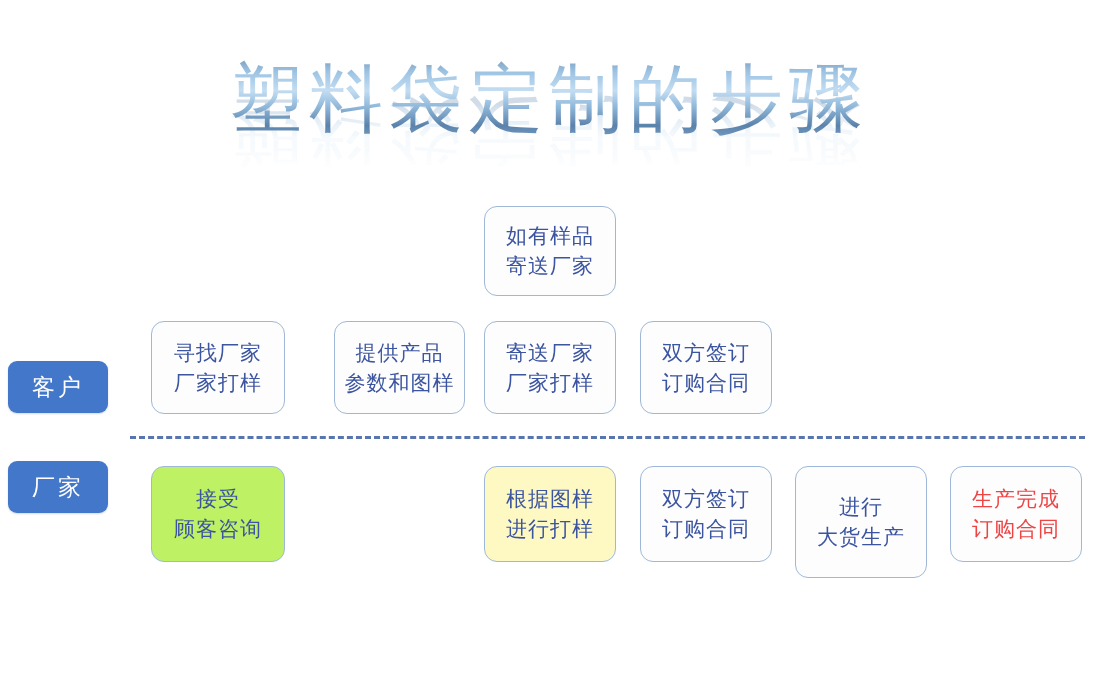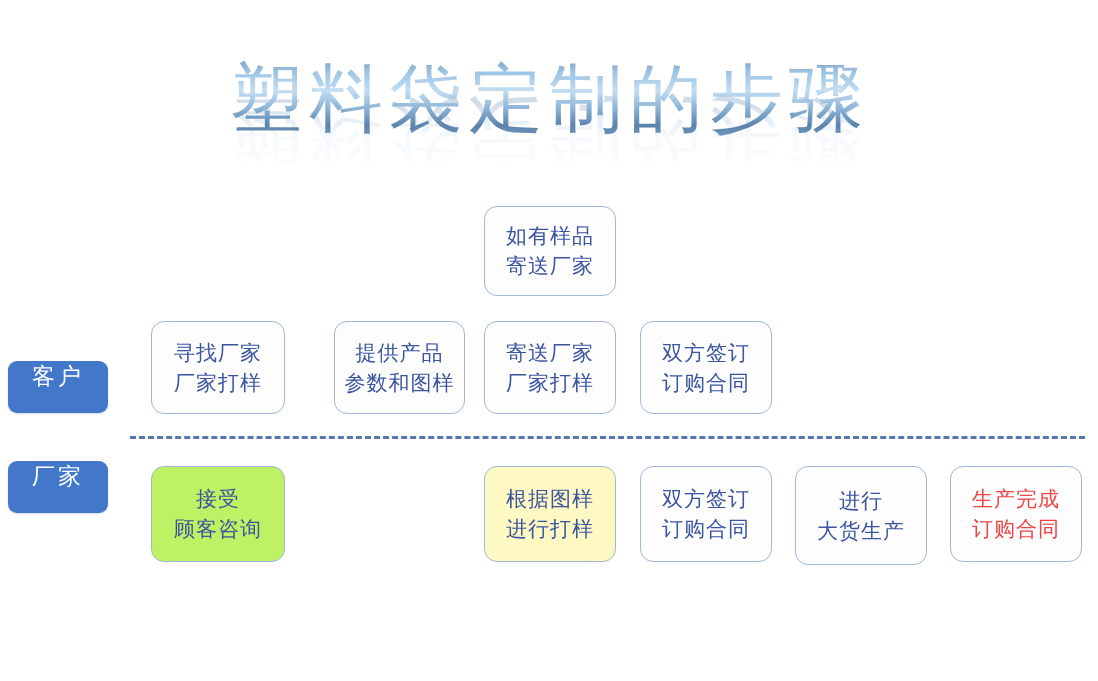--- a/index.html
+++ b/index.html
@@ -79,20 +79,21 @@
 
   
   .role-tag {
     position: absolute;
     background: #4277c9;
     border-radius: 9px;
     color: #ffffff;
     font-size: 23px;
     letter-spacing: 3px;
     display: flex;
+    align-items: center;
     justify-content: center;
     box-shadow: 0 1px 2px rgba(40,70,120,0.20);
   }
 
   
   .pbox {
     position: absolute;
     border: 1.6px solid #9fb8d8;
     border-radius: 13px;
     background: #fdfdfe;
@@ -168,21 +169,21 @@
     <span class="ln">顾客咨询</span>
   </div>
   <div class="pbox" id="box-make-sample" style="left: 484px; top: 466px; width: 132px; height: 96px; border-color: rgb(159, 184, 216); background: #fef9c3; color: rgb(60, 85, 160);">
     <span class="ln">根据图样</span>
     <span class="ln">进行打样</span>
   </div>
   <div class="pbox" id="box-sign-contract-2" style="left: 640px; top: 466px; width: 132px; height: 96px; border-color: rgb(159, 184, 216); background: rgb(253, 253, 254); color: rgb(60, 85, 160);">
     <span class="ln">双方签订</span>
     <span class="ln">订购合同</span>
   </div>
-  <div class="pbox" id="box-bulk-production" style="left: 795px; top: 466px; width: 132px; height: 99px; border-color: rgb(159, 184, 216); background: rgb(253, 253, 254); color: rgb(60, 85, 160);">
+  <div class="pbox" id="box-bulk-production" style="left: 795px; top: 466px; width: 132px; height: 112px; border-color: rgb(159, 184, 216); background: rgb(253, 253, 254); color: rgb(60, 85, 160);">
     <span class="ln">进行</span>
     <span class="ln">大货生产</span>
   </div>
   <div class="pbox" id="box-finish-delivery" style="left: 950px; top: 466px; width: 132px; height: 96px; border-color: rgb(159, 184, 216); background: rgb(253, 253, 254); color: #ef4444;">
     <span class="ln">生产完成</span>
     <span class="ln">订购合同</span>
   </div>
 
 </div>
 

